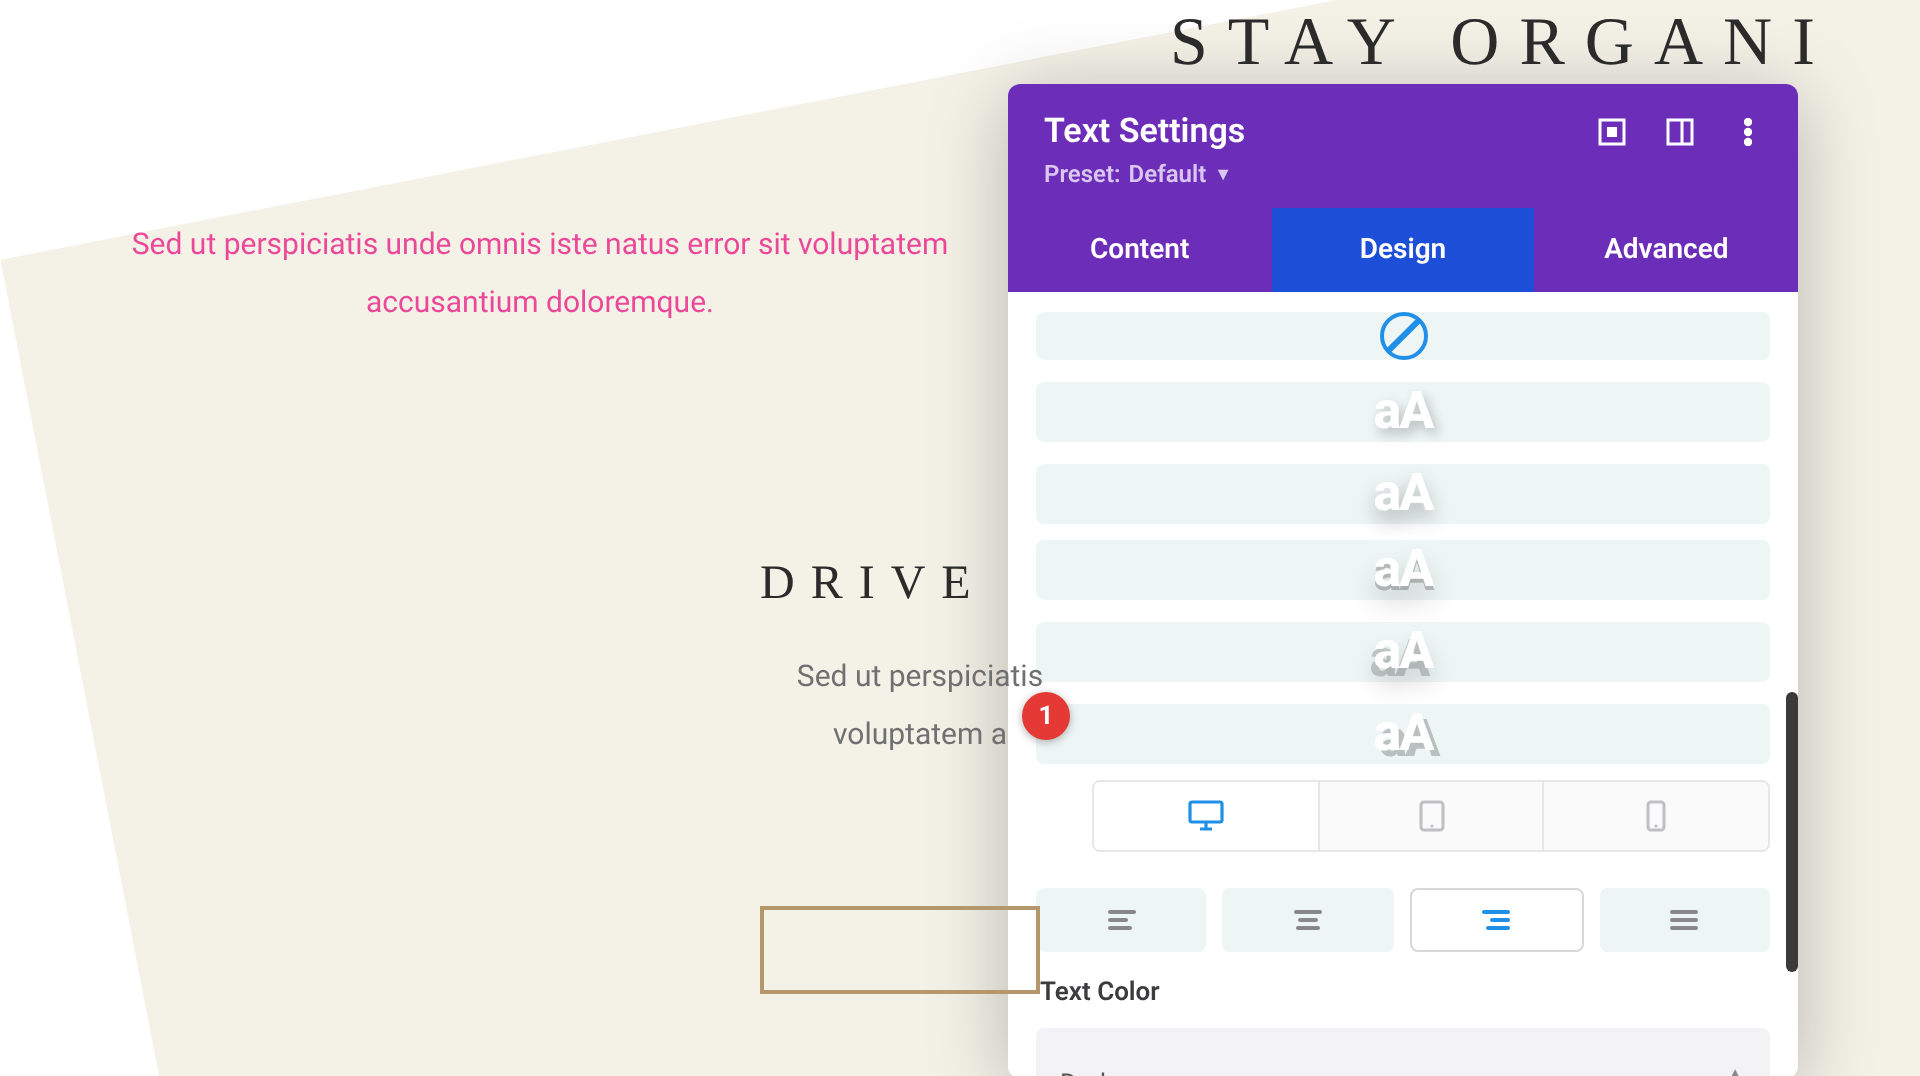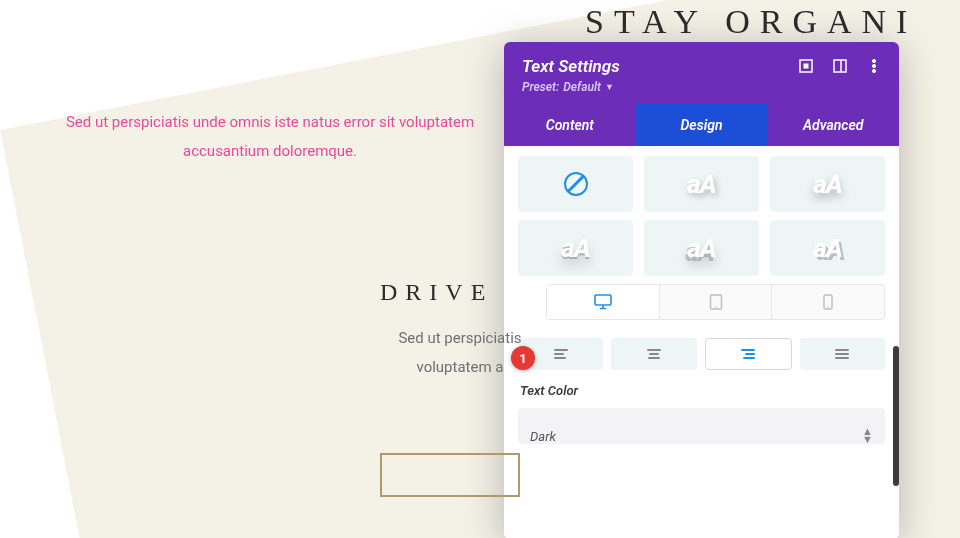--- a/index.html
+++ b/index.html
@@ -81,21 +81,20 @@
     top: 42px;
     left: 504px;
     width: 395px;
     height: 497px;
     background: #fff;
     box-shadow: 0 6px 40px rgba(0,0,0,0.25);
     border-radius: 6px;
     overflow: hidden;
     display: flex;
     flex-direction: column;
-    font-style: italic;
   }
   .panel-head {
     background: #6c2eb9;
     color: #fff;
     padding: 14px 18px 10px 18px;
     display: flex;
     align-items: flex-start;
     justify-content: space-between;
   }
   .panel-title-wrap { display:flex; flex-direction:column; gap:4px; }
@@ -132,20 +131,21 @@
     top:200px;
     width:6px;
     height:140px;
     background:#3a3a3a;
     border-radius:3px;
   }
   .style-row {
     display:flex;
     gap:11px;
     margin-bottom:8px;
+    flex-direction:column;
   }
   .style-tile {
     flex:1;
     height:56px;
     background:#eef6f5;
     border-radius:4px;
     display:flex;
     align-items:center;
     justify-content:center;
     position:relative;

